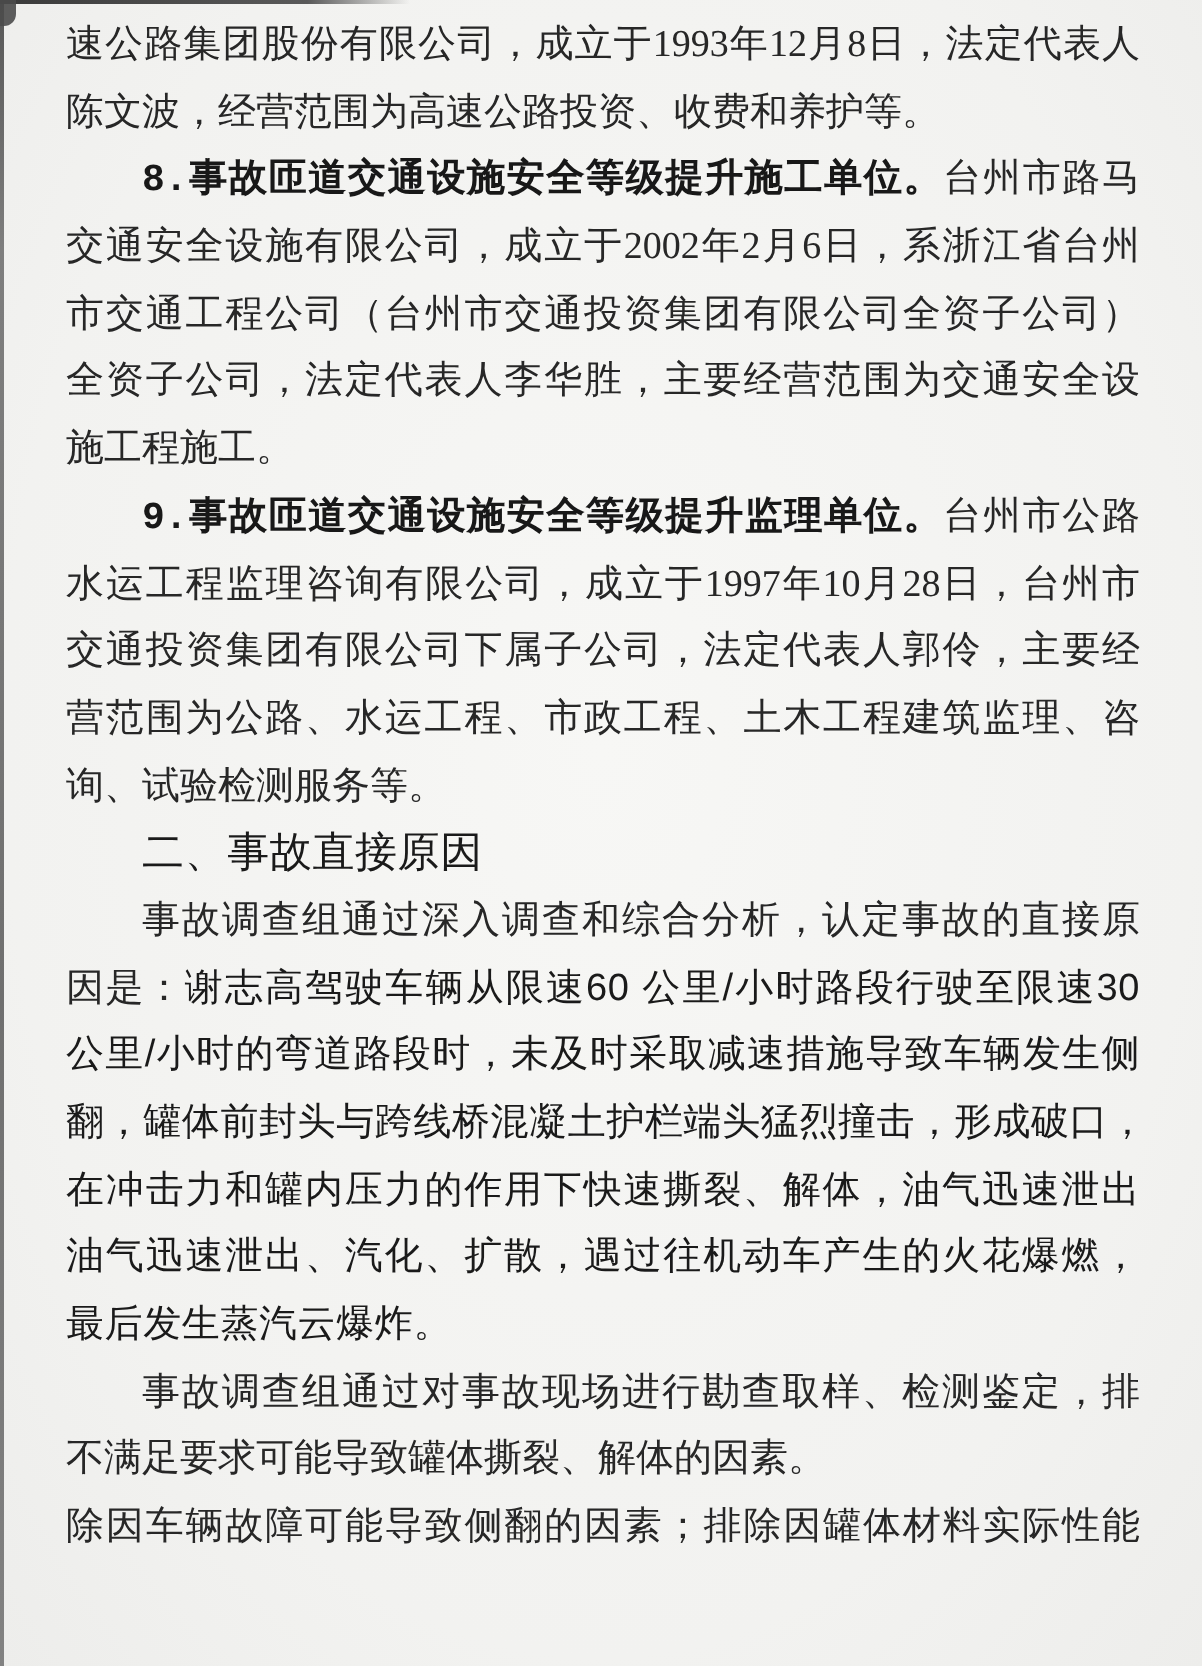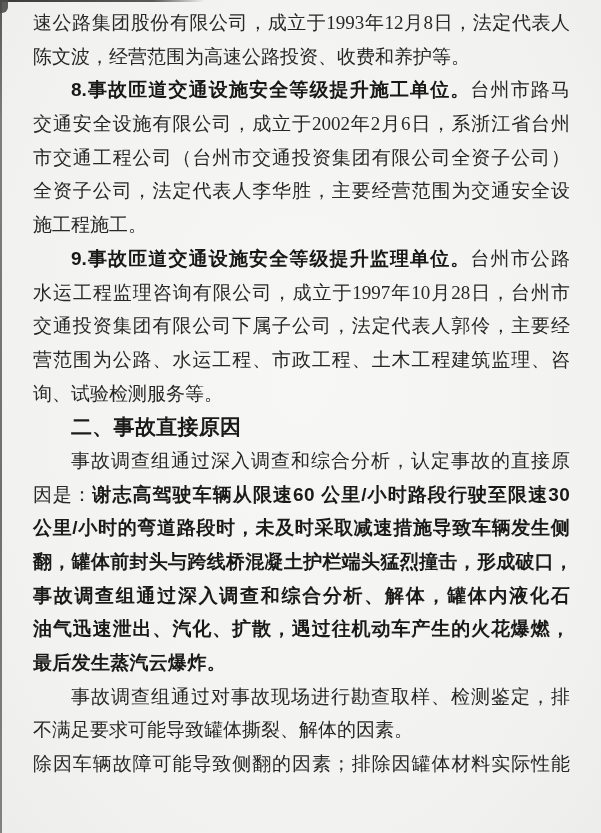--- a/index.html
+++ b/index.html
@@ -60,27 +60,27 @@
     text-align-last: left;
   }
   .line.indent {
     text-indent: 38px;
   }
   .line.heading {
     font-size: 21px;
   }
   .run-serif { font-family: "Liberation Serif", "DejaVu Serif", serif; }
   .run-serif-bold {
-    font-family: Liberation Sans, sans-serif;
+    font-family: Liberation Mono, monospace;
     font-weight: bold;
     color: #181818;
   }
   .run-hei-bold {
     font-family: "Liberation Sans", "DejaVu Sans", sans-serif;
-    font-weight: bold;
+    font-weight: normal;
     color: #1a1a1a;
     letter-spacing: 0.3px;
   }
 </style>
 </head>
 <body>
 
 <div class="page" style="background-color: rgb(244, 244, 242);">
   <div class="edge-left"></div>
   <div class="edge-top"></div>
@@ -96,20 +96,20 @@
       <div class="line indent"><span class="run-serif-bold">9.事故匝道交通设施安全等级提升监理单位。</span><span class="run-serif">台州市公路</span></div>
       <div class="line"><span class="run-serif">水运工程监理咨询有限公司，成立于1997年10月28日，台州市</span></div>
       <div class="line"><span class="run-serif">交通投资集团有限公司下属子公司，法定代表人郭伶，主要经</span></div>
       <div class="line"><span class="run-serif">营范围为公路、水运工程、市政工程、土木工程建筑监理、咨</span></div>
       <div class="line last"><span class="run-serif">询、试验检测服务等。</span></div>
       <div class="line indent last heading"><span class="run-hei-bold">二、事故直接原因</span></div>
       <div class="line indent"><span class="run-serif">事故调查组通过深入调查和综合分析，认定事故的直接原</span></div>
       <div class="line"><span class="run-serif">因是：</span><span class="run-hei-bold">谢志高驾驶车辆从限速60 公里/小时路段行驶至限速30</span></div>
       <div class="line"><span class="run-hei-bold">公里/小时的弯道路段时，未及时采取减速措施导致车辆发生侧</span></div>
       <div class="line"><span class="run-hei-bold">翻，罐体前封头与跨线桥混凝土护栏端头猛烈撞击，形成破口，</span></div>
-      <div class="line"><span class="run-hei-bold">事故调查组通过深入调查和综合分析、解体，罐体内液化石</span></div>
+      <div class="line"><span class="run-hei-bold">在冲击力和罐内压力的作用下快速撕裂、解体，油气迅速泄出</span></div>
       <div class="line"><span class="run-hei-bold">油气迅速泄出、汽化、扩散，遇过往机动车产生的火花爆燃，</span></div>
       <div class="line last"><span class="run-hei-bold">最后发生蒸汽云爆炸。</span></div>
       <div class="line indent"><span class="run-serif">事故调查组通过对事故现场进行勘查取样、检测鉴定，排</span></div>
       <div class="line last"><span class="run-serif">不满足要求可能导致罐体撕裂、解体的因素。</span></div>
       <div class="line"><span class="run-serif">除因车辆故障可能导致侧翻的因素；排除因罐体材料实际性能</span></div>
     </div>
 </div>
 
 </body></html>

